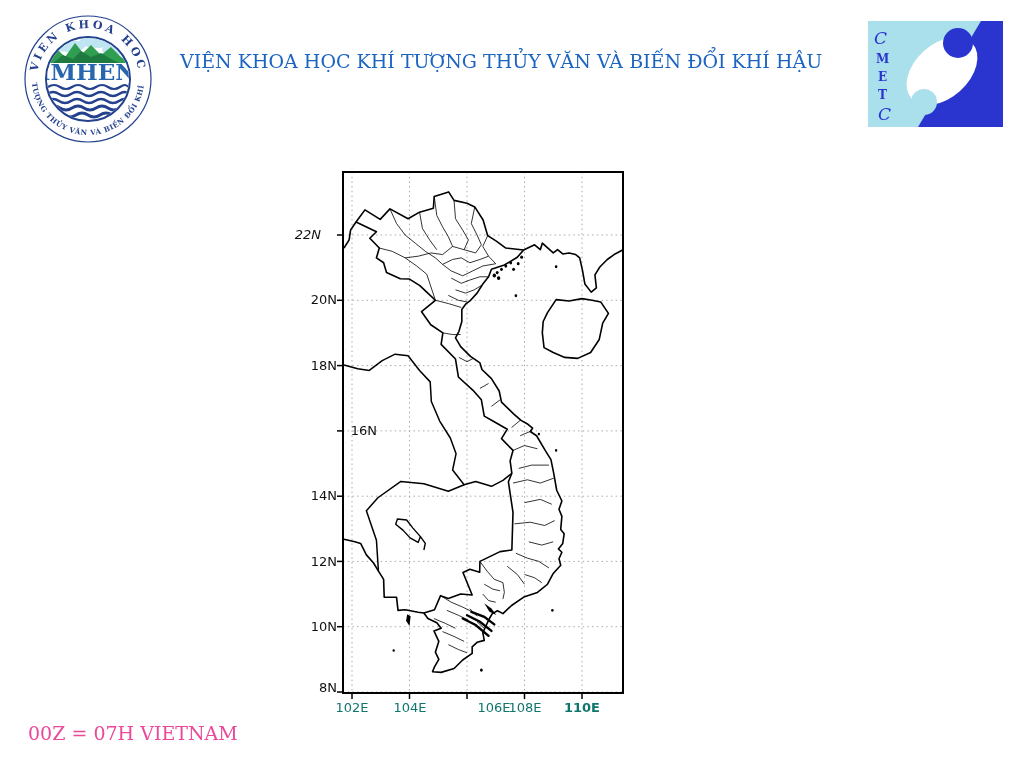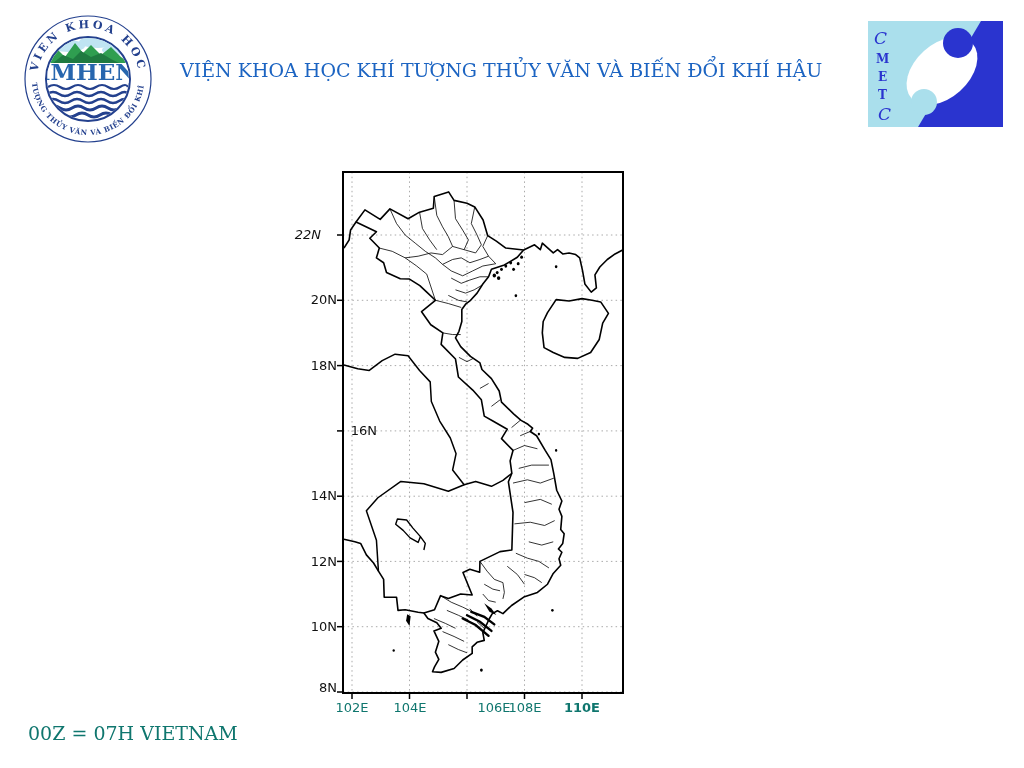--- a/index.html
+++ b/index.html
@@ -7,21 +7,21 @@
          font-family:"DejaVu Sans","Liberation Sans",sans-serif;}
   .abs{position:absolute;}
   .hdr1{width:620px;text-align:center;font-family:"DejaVu Serif","Liberation Serif",serif;
         font-size:19px;color:#1c64c2;letter-spacing:0px;white-space:nowrap;}
   .hdr2{width:620px;text-align:center;font-family:"DejaVu Serif","Liberation Serif",serif;
         font-size:19px;font-weight:bold;color:#0f55b8;white-space:nowrap;}
   .gtitle{width:620px;text-align:center;font-family:"DejaVu Sans Mono","Liberation Mono",monospace;
         font-size:12px;font-weight:bold;color:#3030c8;letter-spacing:-0.4px;white-space:nowrap;}
   .ylab{width:34px;text-align:right;font-size:13px;color:#111;font-family:"DejaVu Sans","Liberation Sans",sans-serif;}
   .xlab{width:44px;text-align:center;font-size:13px;color:#0f766e;font-family:"DejaVu Sans","Liberation Sans",sans-serif;}
-  .footnote{font-family:"DejaVu Serif","Liberation Serif",serif;font-size:19px;color:#0f766e;white-space:nowrap;}
+  .footnote{font-family:"DejaVu Serif","Liberation Serif",serif;font-size:19px;color:#ec4899;white-space:nowrap;}
   svg text{font-family:"DejaVu Serif","Liberation Serif",serif;}
 </style>
 </head>
 <body>
 
 <div id="stage">
 
   <svg class="abs" style="left:22px;top:12px;" width="132" height="134" viewBox="0 0 132 134">
     <defs>
       <path id="arcTop" d="M 15,67 A 51,51 0 1 1 117,67"></path>
@@ -66,21 +66,21 @@
     </g>
     <g fill="#2a34cf">
       <text x="20" y="30" font-size="17" font-style="italic">C</text>
       <text x="22" y="49" font-size="12" font-weight="bold">M</text>
       <text x="24" y="67" font-size="12" font-weight="bold">E</text>
       <text x="24" y="85" font-size="12" font-weight="bold">T</text>
       <text x="24" y="106" font-size="17" font-style="italic">C</text>
     </g>
   </svg>
 
-  <div class="abs hdr1" style="left:180px;top:50px;margin-top:9px;">VIỆN KHOA HỌC KHÍ TƯỢNG THỦY VĂN VÀ BIẾN ĐỔI KHÍ HẬU</div>
+  <div class="abs hdr1" style="left:180px;top:50px;">VIỆN KHOA HỌC KHÍ TƯỢNG THỦY VĂN VÀ BIẾN ĐỔI KHÍ HẬU</div>
 
 
   <svg class="abs" style="left:303px;top:160px;" width="360" height="560" viewBox="0 0 360 560">
 
     <g stroke="#aaaaaa" stroke-width="1" stroke-dasharray="1.5 3.2">
       <line x1="49" y1="12" x2="49" y2="533"></line>
       <line x1="106.5" y1="12" x2="106.5" y2="533"></line>
       <line x1="164" y1="12" x2="164" y2="533"></line>
       <line x1="221.5" y1="12" x2="221.5" y2="533"></line>
       <line x1="279" y1="12" x2="279" y2="533"></line>

